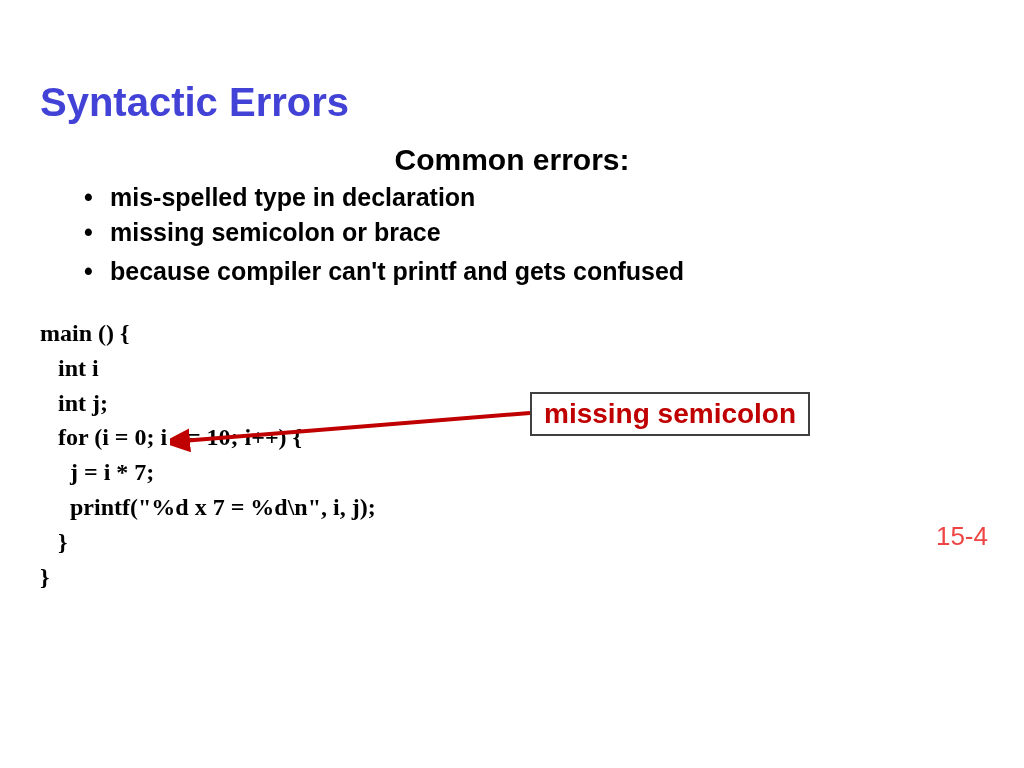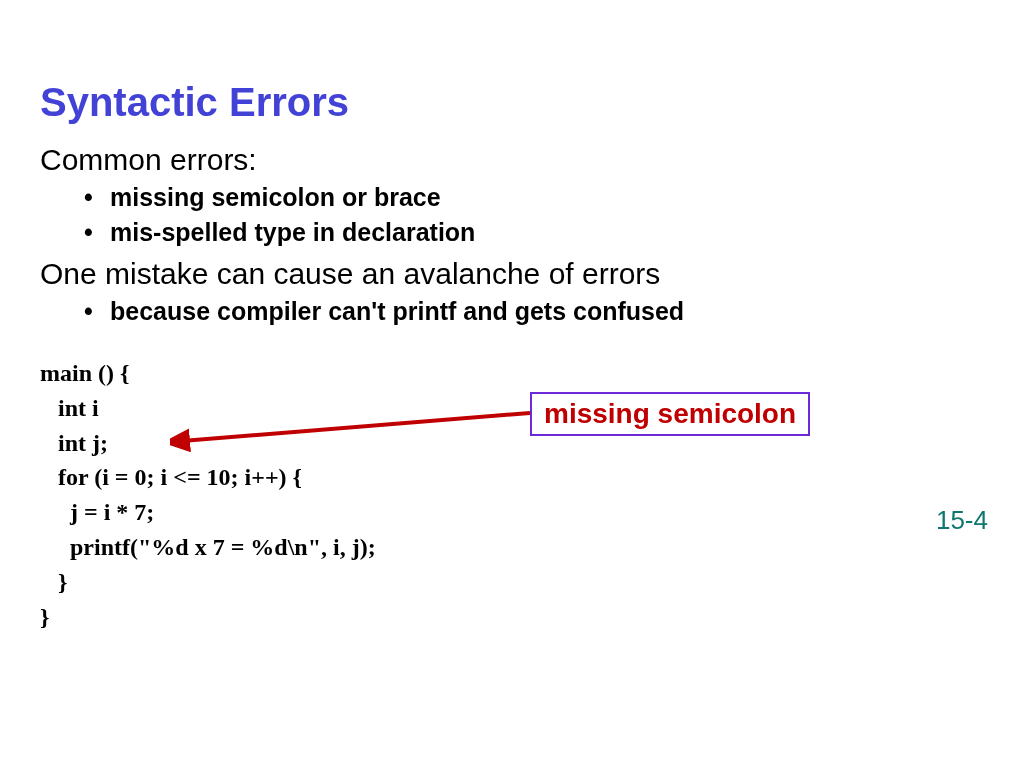--- a/index.html
+++ b/index.html
@@ -21,22 +21,23 @@
     padding: 80px 40px 0 40px;
   }
   .title {
     color: #4242d7;
     font-size: 40px;
     font-weight: bold;
     margin-bottom: 18px;
   }
   .heading {
     font-size: 30px;
-    font-weight: normal;
+    font-weight: bold;
     margin: 6px 0 4px 0;
+    text-align: center;
   }
   ul.bullets {
     margin: 0 0 10px 0;
     padding-left: 70px;
     list-style: none;
   }
   ul.bullets li {
     font-size: 25px;
     font-weight: bold;
     margin: 6px 0;
@@ -51,57 +52,56 @@
   .code {
     font-family: Liberation Serif, serif;
     font-size: 24px;
     font-weight: bold;
     white-space: pre;
     margin-top: 30px;
     line-height: 1.45;
   }
   .callout-box {
     position: absolute;
-    border: 2px solid #6d28d9;
+    border: 2px solid #404040;
     color: #c00000;
     font-weight: bold;
     font-size: 28px;
     padding: 4px 12px;
     background: #fff;
     left: 530px;
     top: 392px;
   }
   .arrow-svg {
     position: absolute;
     left: 170px;
     top: 395px;
     pointer-events: none;
   }
   .page-number {
     position: absolute;
     right: 36px;
-    bottom: 52px;
+    bottom: 36px;
     font-size: 26px;
-    color: #0f766e;
+    color: #ef4444;
   }
 </style>
 </head>
 <body>
 
 <div class="slide">
 
   <div class="title">Syntactic Errors</div>
 
   <div class="heading">Common errors:</div>
   <ul class="bullets">
+    <li>mis-spelled type in declaration</li>
     <li>missing semicolon or brace</li>
-    <li>mis-spelled type in declaration</li>
   </ul>
 
-  <div class="heading">One mistake can cause an avalanche of errors</div>
   <ul class="bullets">
     <li>because compiler can't printf and gets confused</li>
   </ul>
 
   <div class="code">main () {
    int i
    int j;
    for (i = 0; i &lt;= 10; i++) {
      j = i * 7;
      printf("%d x 7 = %d\n", i, j);

